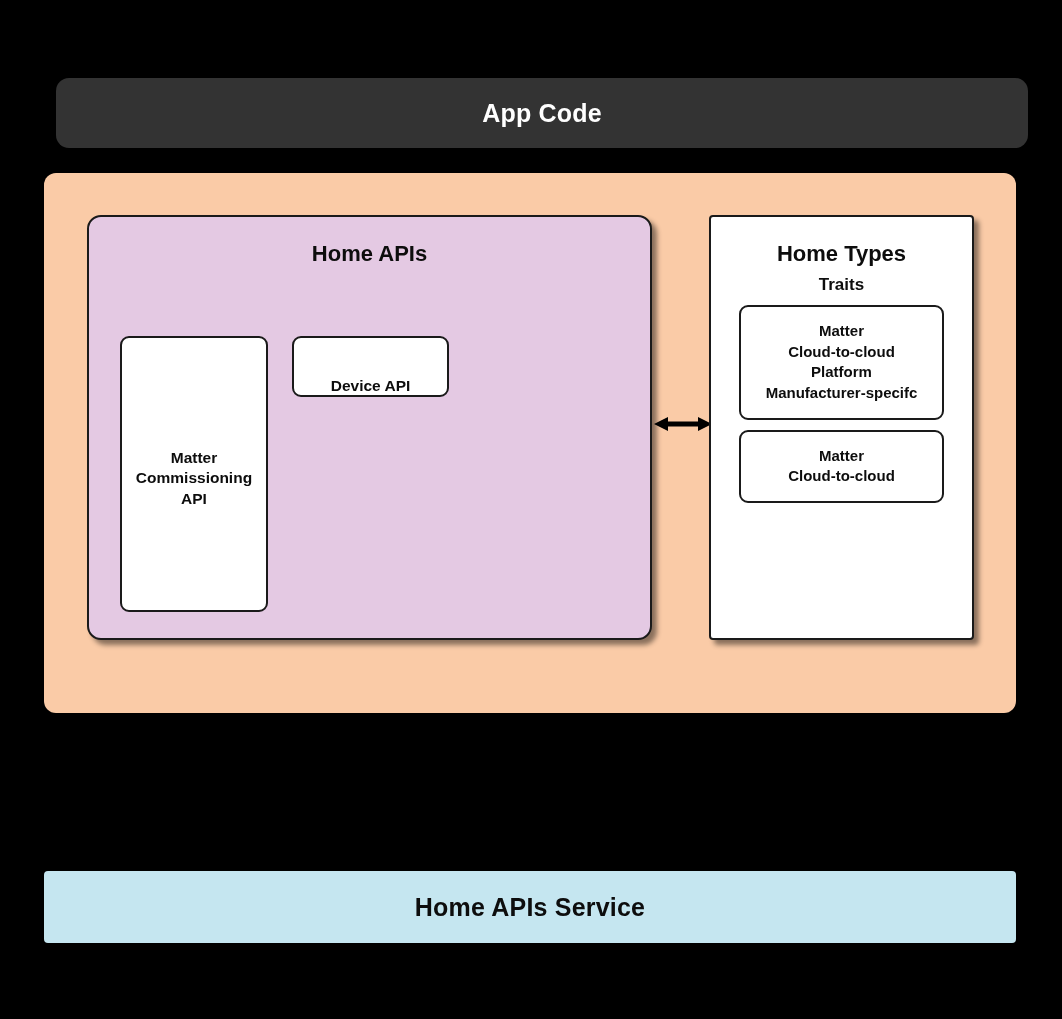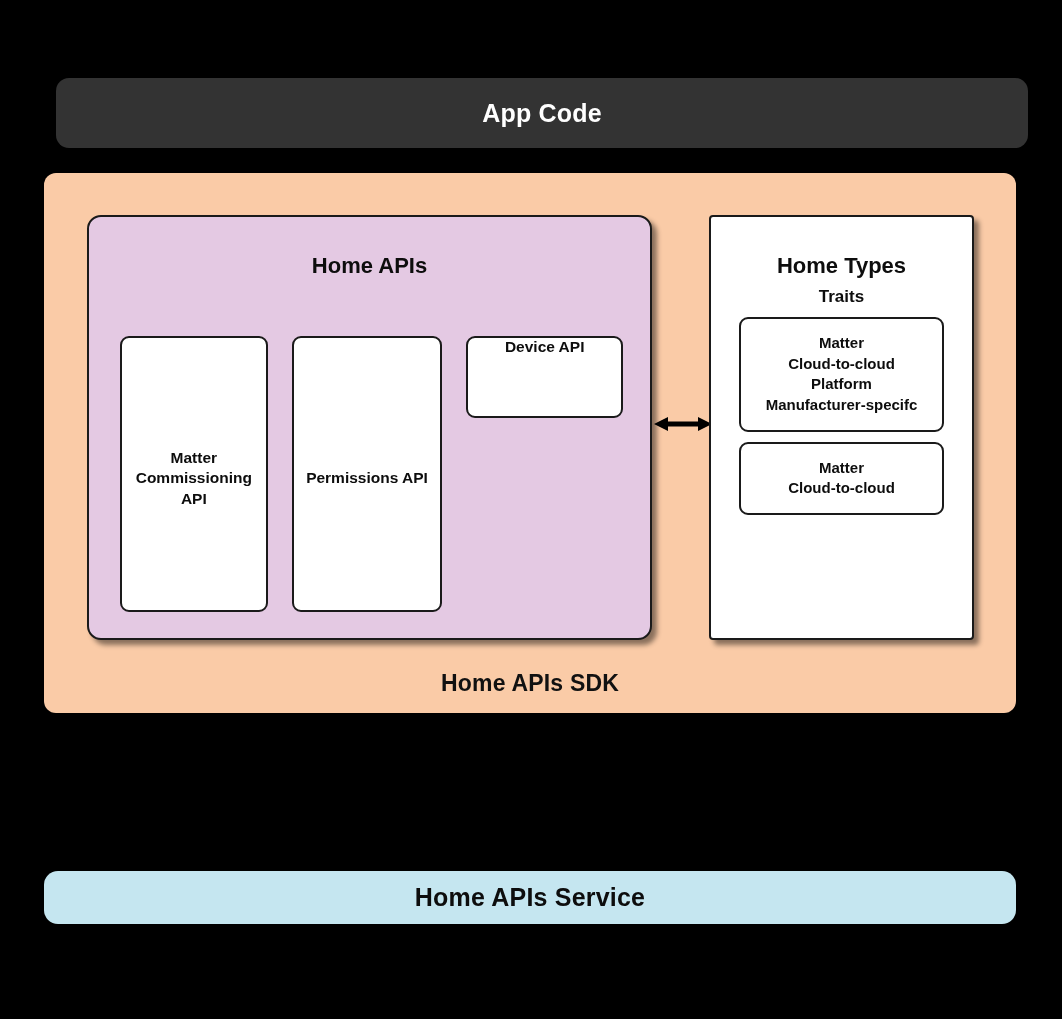--- a/index.html
+++ b/index.html
@@ -78,21 +78,21 @@
     border: 2px solid #1a1a1a;
     border-radius: 14px;
     box-shadow: 5px 5px 5px rgba(0,0,0,0.45);
     box-sizing: border-box;
   }
   .panel-title {
     text-align: center;
     font-size: 22px;
     font-weight: bold;
     color: #0d0d0d;
-    margin-top: 36px;
+    margin-top: 24px;
   }
 
   .api-row {
     position: absolute;
     left: 31px;
     top: 119px;
     width: 503px;
     height: 276px;
     display: flex;
     gap: 24px;
@@ -122,24 +122,24 @@
   .api-stack {
     width: 157px;
     display: flex;
     flex-direction: column;
     justify-content: space-between;
   }
   .api-small-box {
     background: #ffffff;
     border: 2px solid #1a1a1a;
     border-radius: 9px;
-    height: 82px;
-    box-sizing: border-box;
-    display: flex;
-    align-items: flex-start;
+    height: 61px;
+    box-sizing: border-box;
+    display: flex;
+    align-items: flex-end;
     justify-content: center;
   }
   .api-small-text {
     font-size: 15.5px;
     font-weight: bold;
     color: #0d0d0d;
   }
 
   
   .link-arrow {
@@ -187,23 +187,23 @@
     line-height: 1.38;
     white-space: pre-line;
   }
 
   
   .service-bar {
     position: absolute;
     left: 44px;
     top: 871px;
     width: 972px;
-    height: 53px;
+    height: 72px;
     background: #C5E6F0;
-    border-radius: 14px;
+    border-radius: 4px;
     display: flex;
     align-items: center;
     justify-content: center;
   }
   .service-label {
     color: #0d0d0d;
     font-size: 25px;
     font-weight: bold;
     letter-spacing: 0.2px;
   }
@@ -221,23 +221,20 @@
 
     <div class="home-apis-panel">
       <div class="panel-title">Home APIs</div>
 
       <div class="api-row">
 
         <div class="api-tall-box col1">
           <span class="api-tall-text">Matter<br>Commissioning<br>API</span>
         </div>
 
-        <div class="api-tall-box col2">
-          <span class="api-tall-text">Permissions API</span>
-        </div>
 
         <div class="api-stack">
           <div class="api-small-box">
             <span class="api-small-text">Device API</span>
           </div>
         </div>
 
       </div>
     </div>
 
@@ -255,21 +252,20 @@
       <div class="types-subtitle">Traits</div>
       <div class="types-box">
         <span class="types-box-text">Matter<br>Cloud-to-cloud<br>Platform<br>Manufacturer-specifc</span>
       </div>
 
       <div class="types-box">
         <span class="types-box-text">Matter<br>Cloud-to-cloud</span>
       </div>
     </div>
 
-    <div class="sdk-caption">Home APIs SDK</div>
 
   </div>
 
   <div class="service-bar">
     <span class="service-label">Home APIs Service</span>
   </div>
 
 </div>
 
 </body></html>

